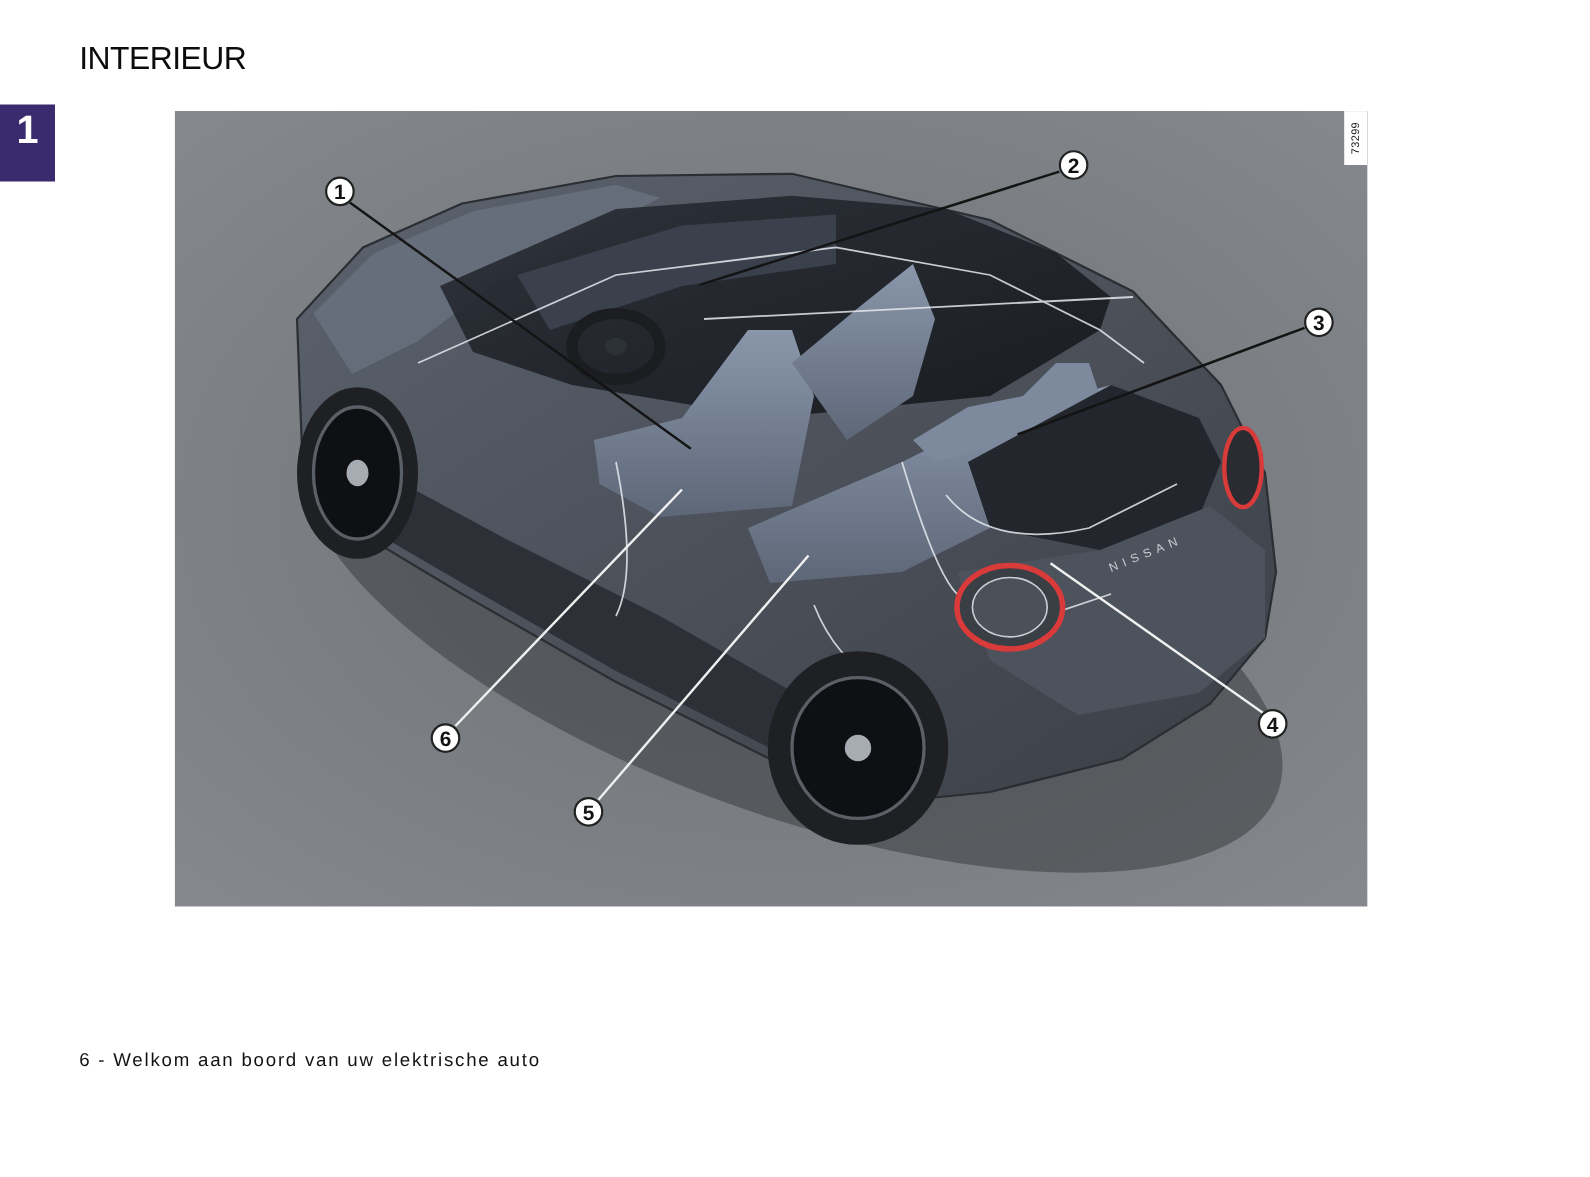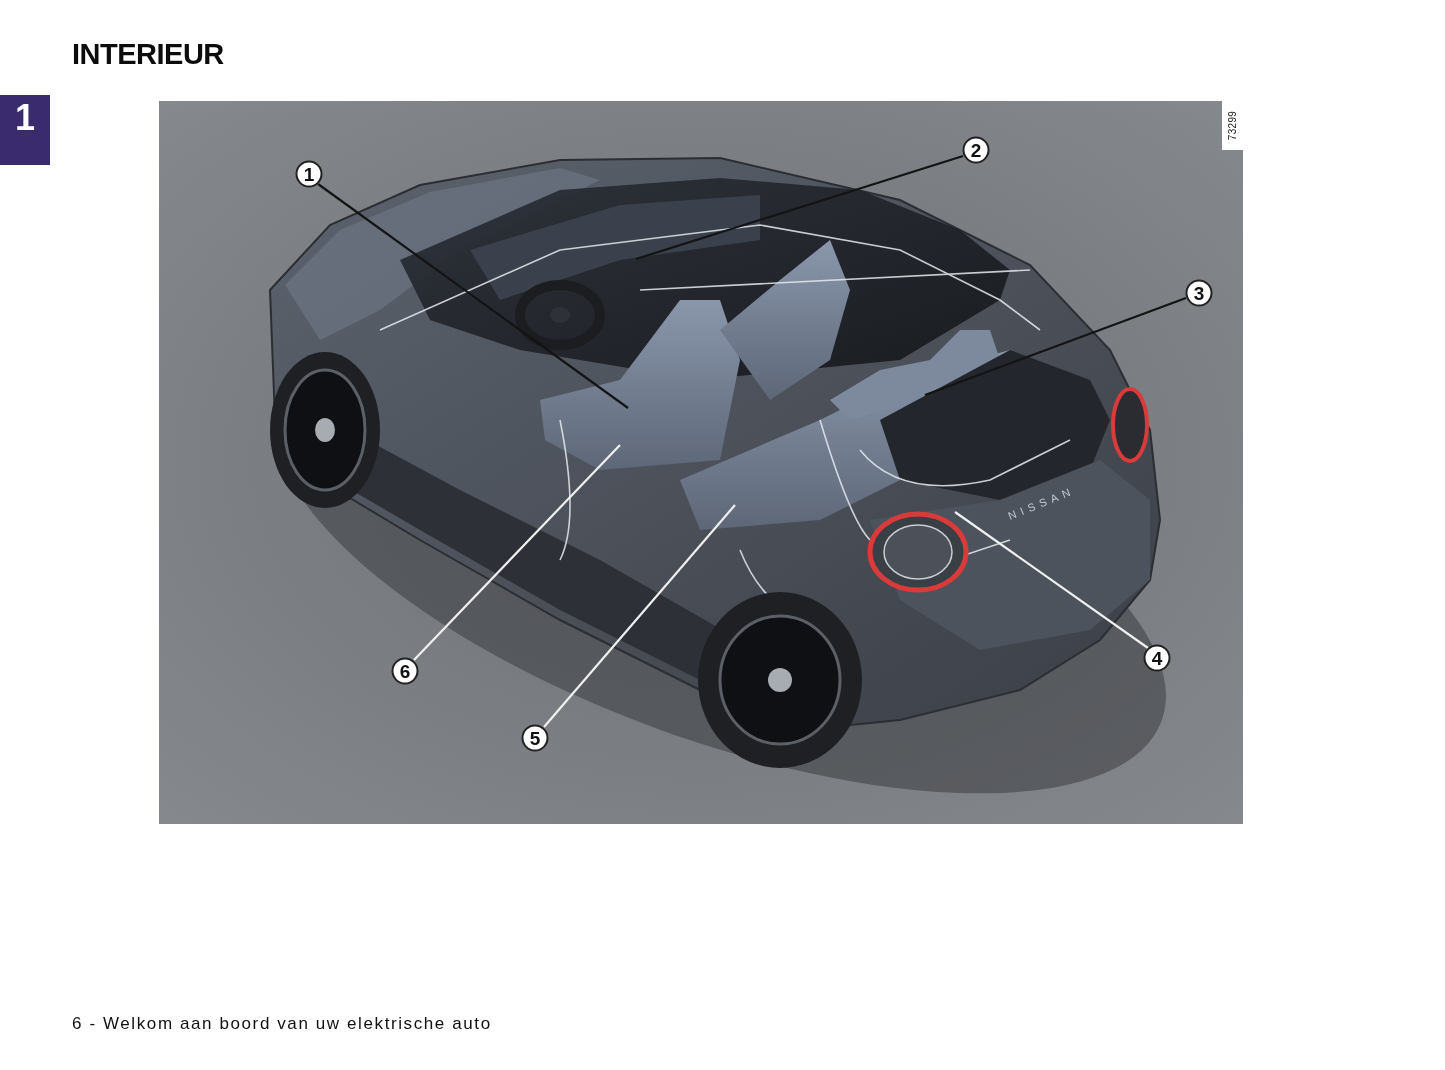--- a/index.html
+++ b/index.html
@@ -1,30 +1,30 @@
 <!DOCTYPE html>
 <html><head>
   <meta charset="utf-8">
   <style>
     html, body { margin: 0; padding: 0; background: #ffffff; }
     body { width: 1445px; height: 1070px; position: relative; overflow: hidden;
            font-family: "Liberation Sans", sans-serif; color: #111; }
-    .page-title { position: absolute; left: 72px; top: 38px; font-size: 29px; font-weight: bold;
+    .page-title { position: absolute; left: 72px; top: 38px; font-size: 29px; font-weight: normal;
                   letter-spacing: -0.5px; color: #0c0c0c; margin: 0; }
     .chapter-tab { position: absolute; left: 0; top: 95px; width: 50px; height: 70px; background: #3a2a6e;
                    color: #fff; font-size: 36px; font-weight: bold; display: flex; align-items: flex-start;
                    justify-content: center; padding-top: 2px; box-sizing: border-box; }
     .figure { position: absolute; left: 159px; top: 101px; width: 1084px; height: 723px; overflow: hidden;
               background: #7b7f83; }
     .figure svg { position: absolute; left: 0; top: 0; }
     .fig-id { position: absolute; right: 0; top: 0; width: 21px; height: 49px; background: #ffffff;
               display: flex; align-items: center; justify-content: center; }
     .fig-id span { transform: rotate(-90deg); font-size: 10px; color: #222; white-space: nowrap;
                    letter-spacing: 0.3px; }
-    .footer { position: absolute; left: 72px; top: 1014px; font-size: 17px; letter-spacing: 1.6px; color: #111; }
+    .footer { position: absolute; left: 72px; top: 954px; font-size: 17px; letter-spacing: 1.6px; color: #111; }
   </style>
 </head>
 <body>
 
 <h1 class="page-title">INTERIEUR</h1>
 
 <div class="chapter-tab">
   <span>1</span>
 </div>
 

